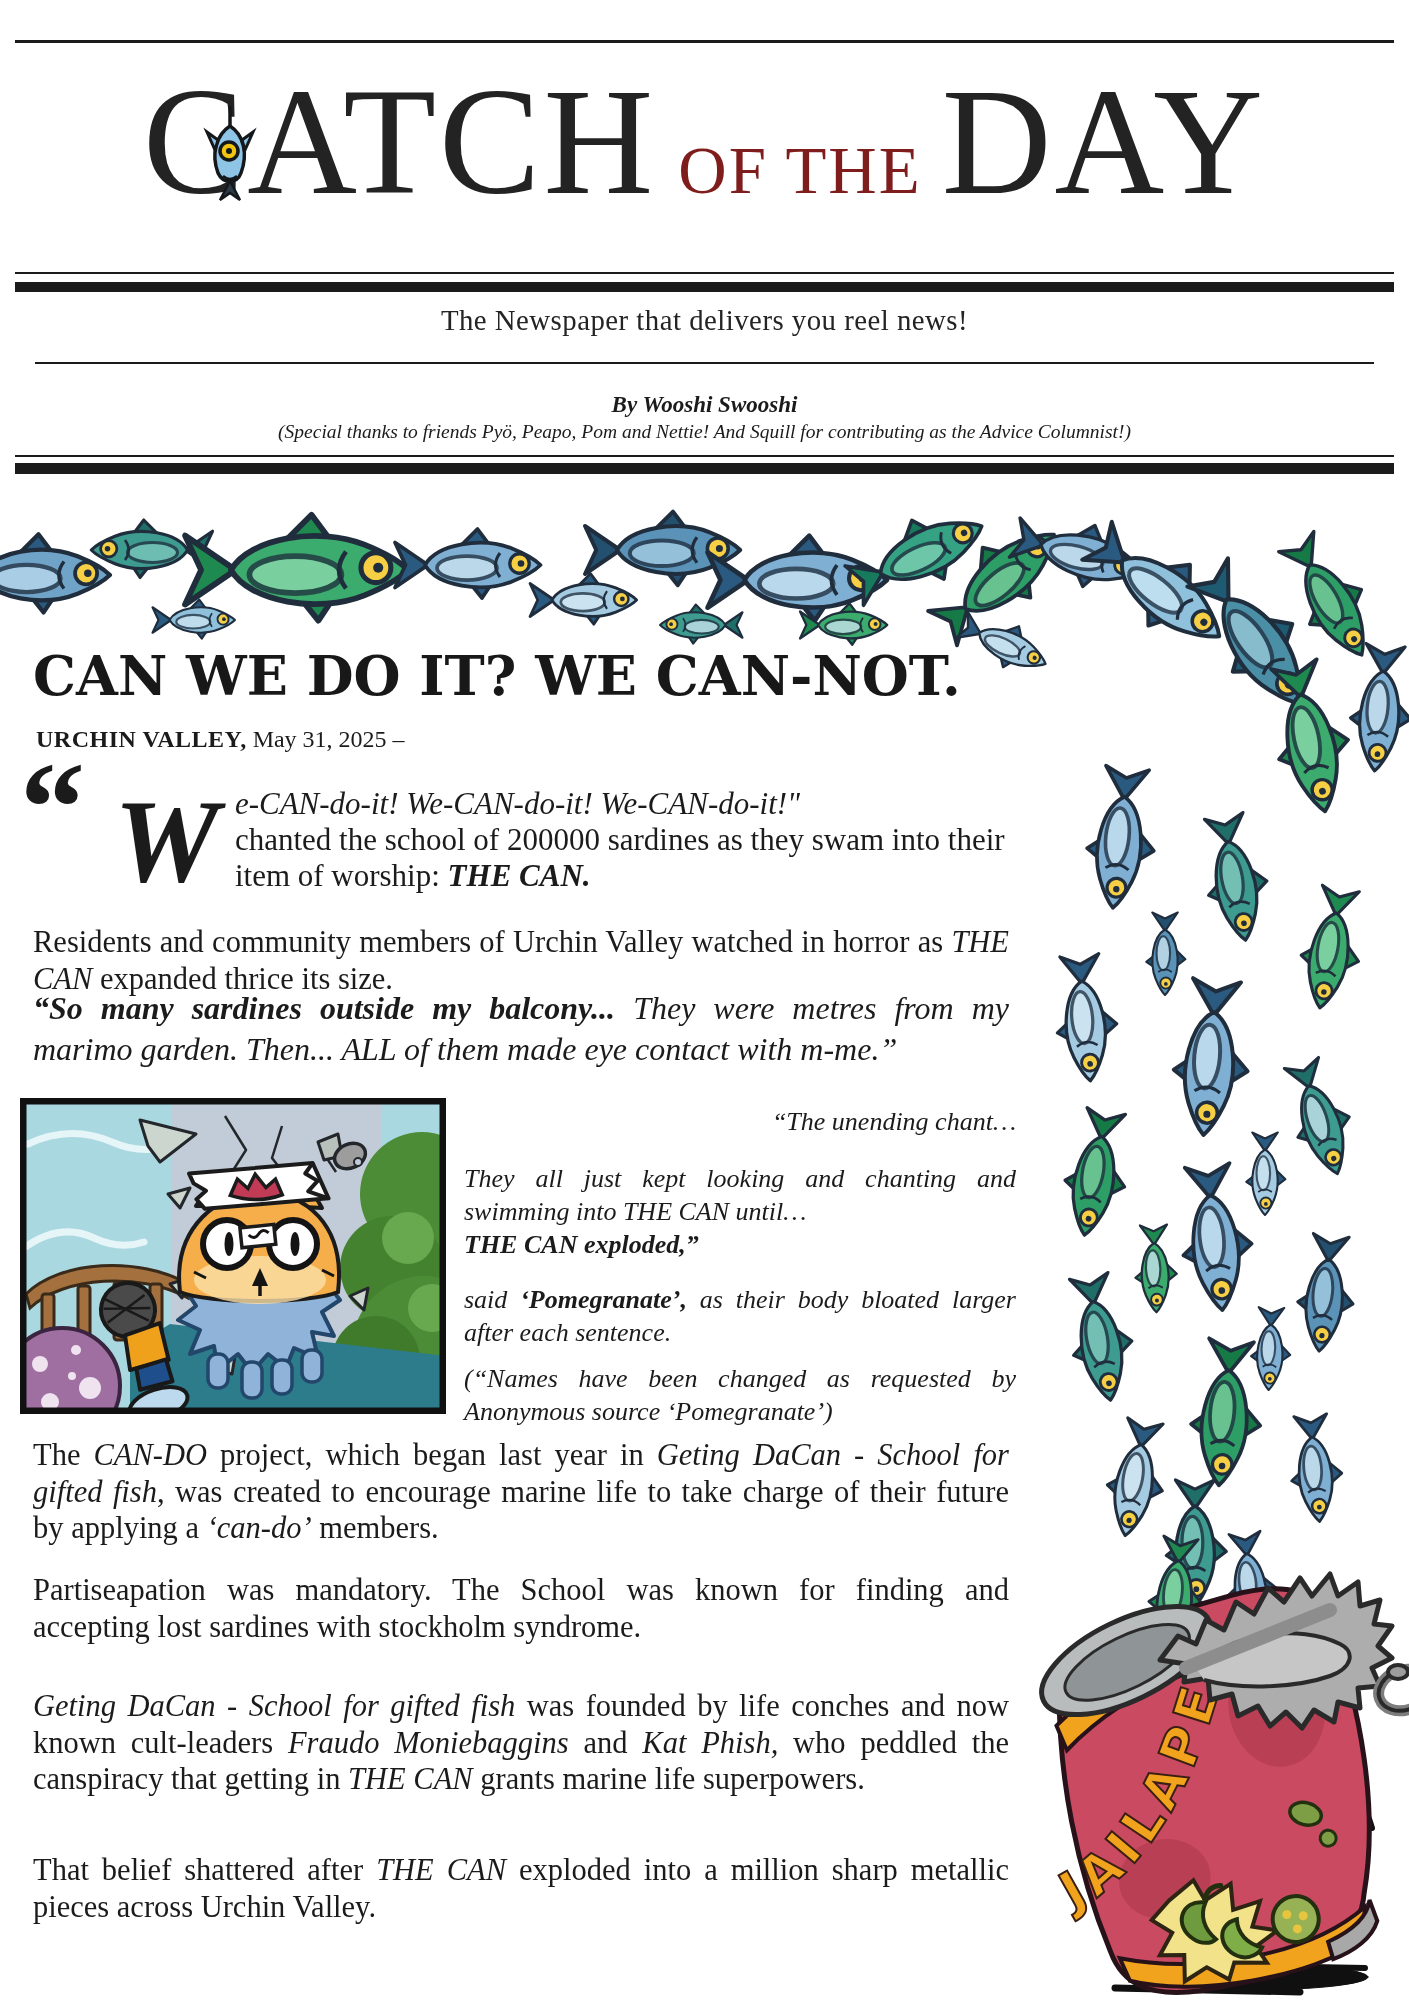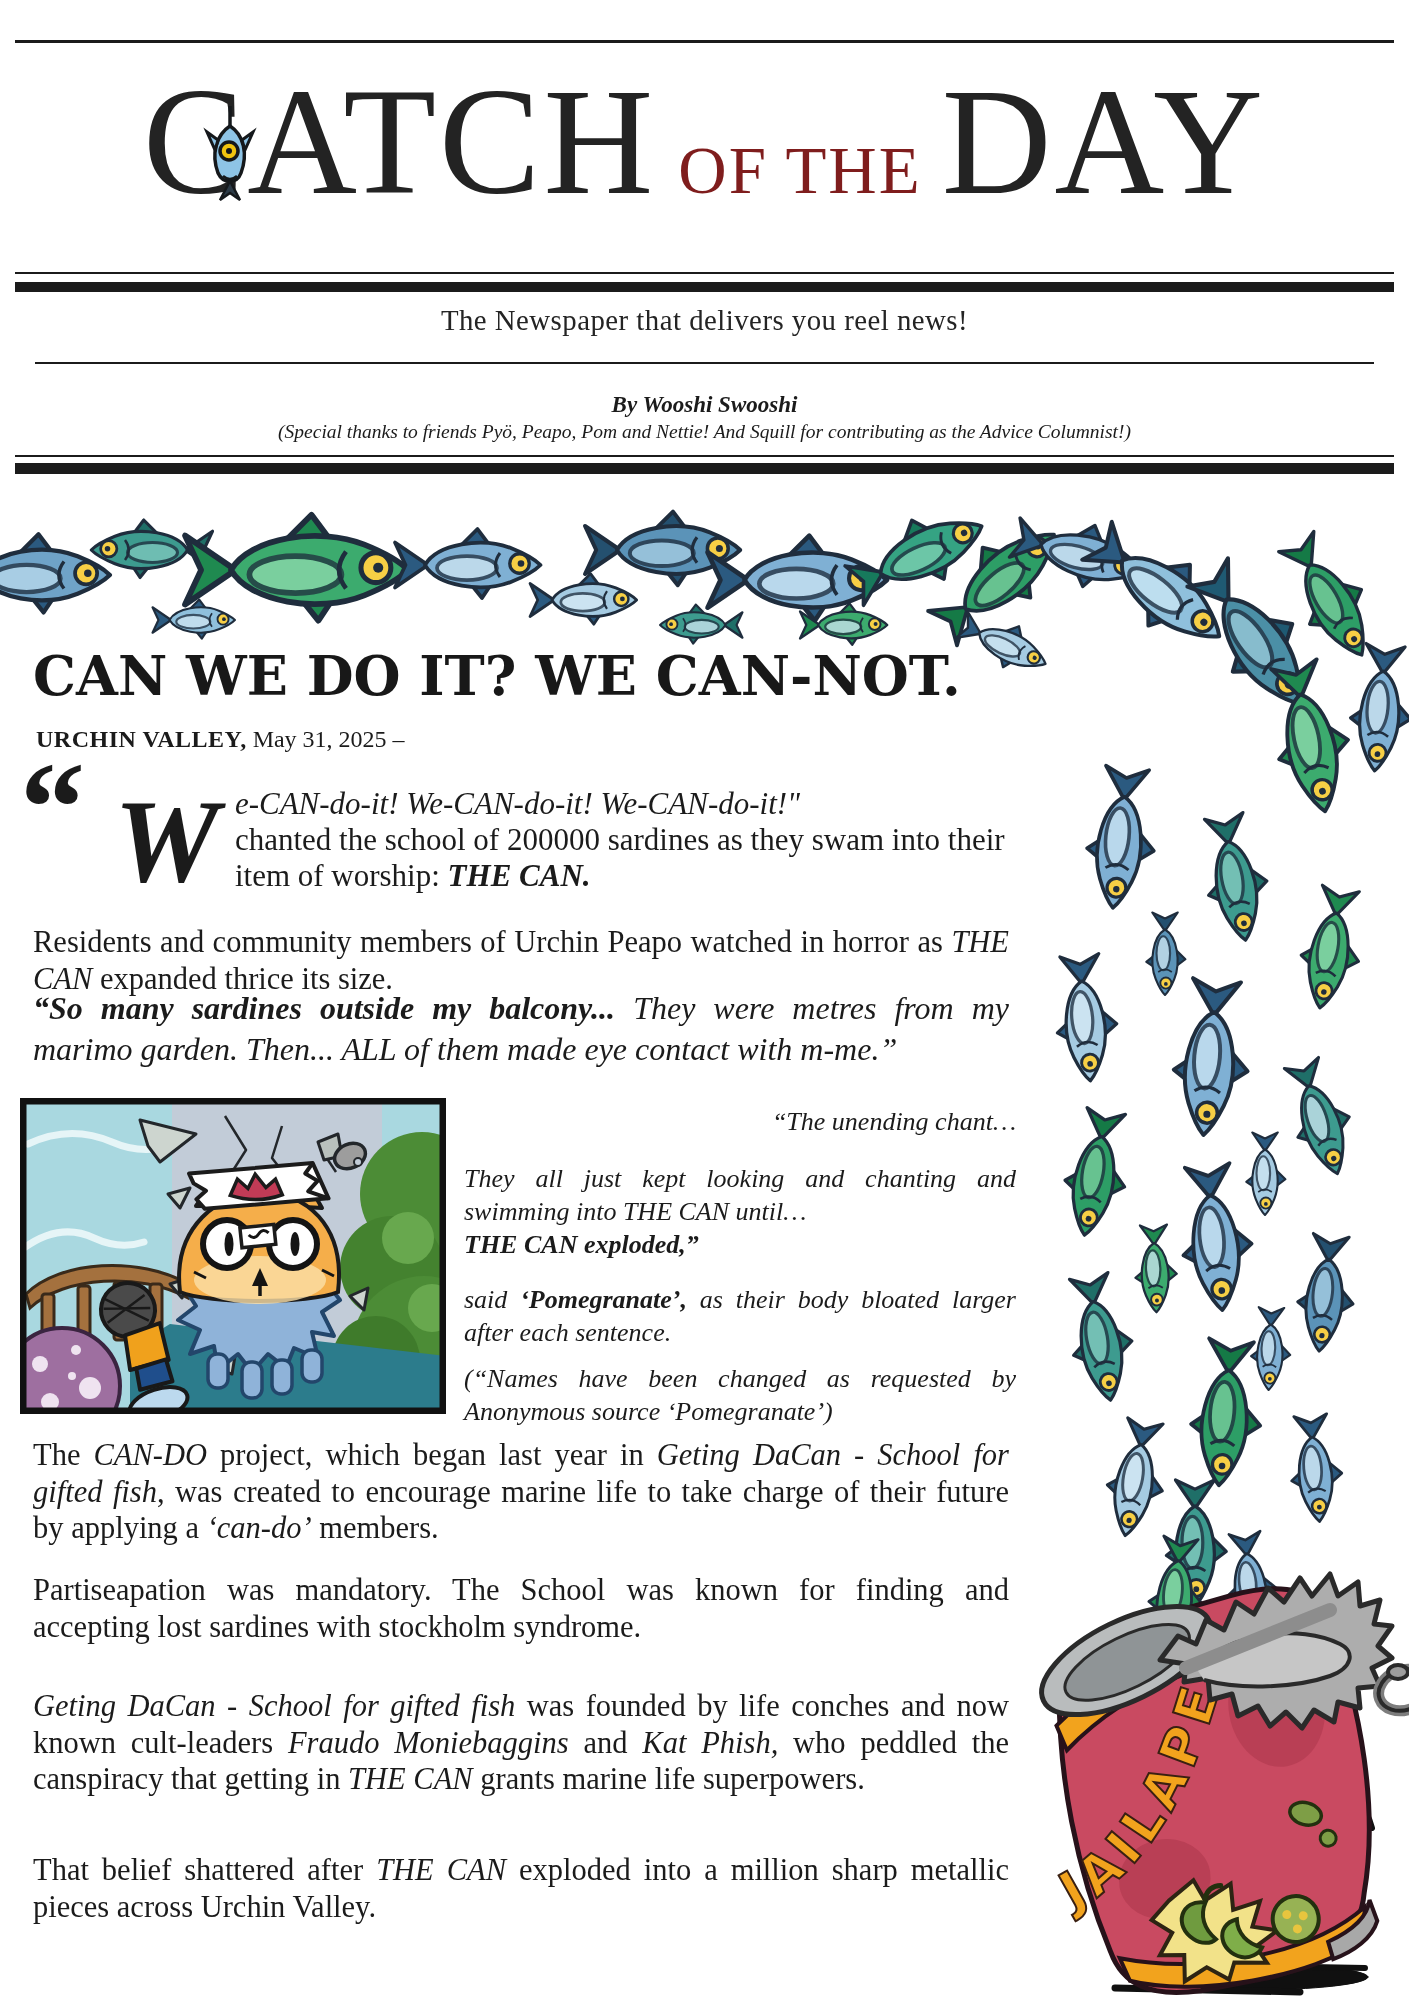--- a/index.html
+++ b/index.html
@@ -202,21 +202,21 @@
   <div id="headline">CAN WE DO IT? WE CAN-NOT.</div>
   <div id="dateline">
     <span class="loc">URCHIN VALLEY,</span><span> May 31, 2025 –</span>
   </div>
 
   <div id="openquote">“</div>
   <div id="lead">
     <span class="dropcap">W</span><span><span class="f-i">e-CAN-do-it! We-CAN-do-it! We-CAN-do-it!"</span><br><span>chanted the school of 200000 sardines as they swam into their item of worship: </span><span class="f-bi">THE CAN.</span></span>
   </div>
 
-  <div class="para" style="top:924px;"><span>Residents and community members of Urchin Peapo watched in horror as </span><span class="f-i">THE CAN</span><span> expanded thrice its size.</span></div>
+  <div class="para" style="top:924px;"><span>Residents and community members of Urchin Valley watched in horror as </span><span class="f-i">THE CAN</span><span> expanded thrice its size.</span></div>
 
   <div class="para" style="top:988px; font-size:32px; line-height:1.28;"><span class="f-bi">“So many sardines outside my balcony... </span><span class="f-i">They were metres from my marimo garden. Then... ALL of them made eye contact with m-me.”</span></div>
 
   <svg id="comic" viewBox="0 0 426 316">
 
     <rect x="0" y="0" width="426" height="316" fill="#a9d8e0"></rect>
     <path d="M8,46 q42,-20 84,-2 q32,14 62,2" fill="none" stroke="#e6f5f7" stroke-width="7" stroke-linecap="round"></path>
     <path d="M4,150 q36,-26 70,-10 q26,12 50,4" fill="none" stroke="#e6f5f7" stroke-width="7" stroke-linecap="round"></path>
 
     <rect x="152" y="0" width="210" height="316" fill="#c2ccd8"></rect>

